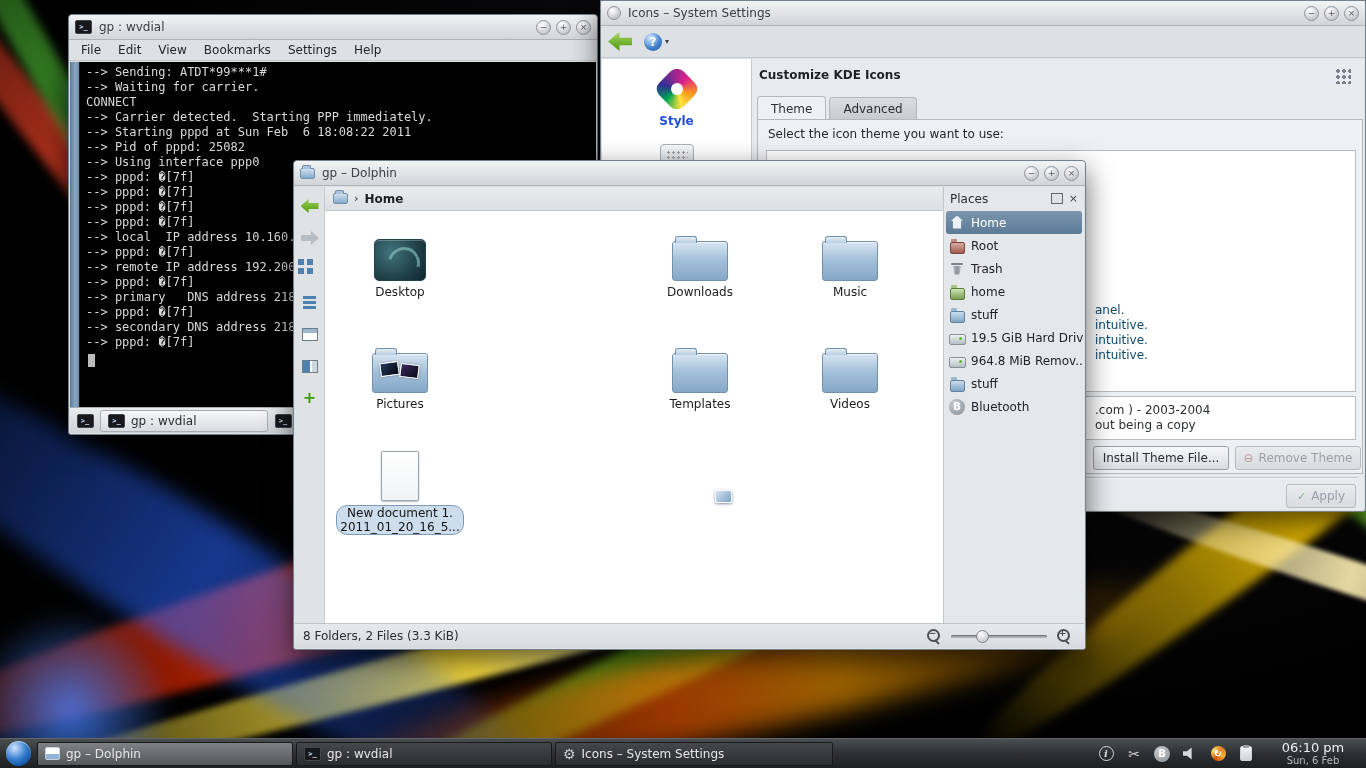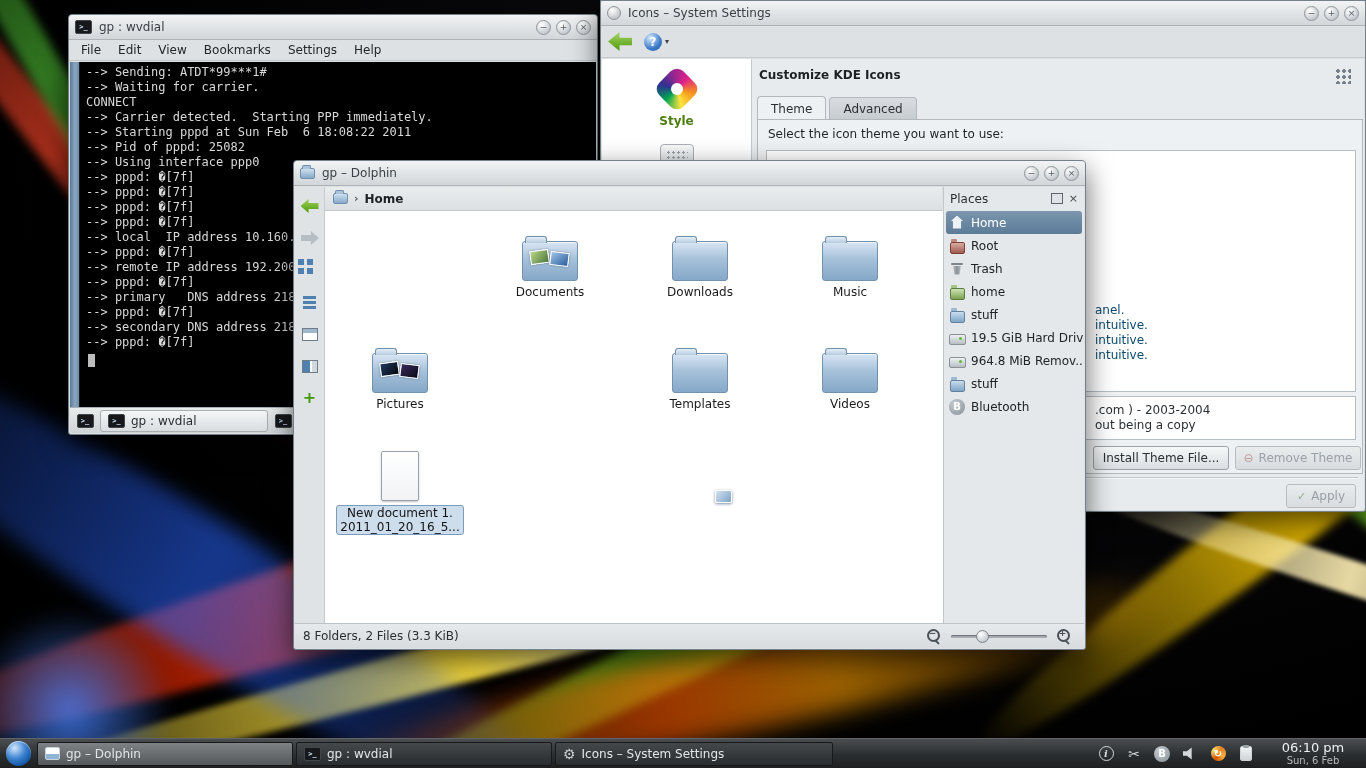--- a/index.html
+++ b/index.html
@@ -49,21 +49,21 @@
 .sb-toolbar{height:32px;display:flex;align-items:center;gap:12px;padding:0 7px;border-bottom:1px solid #c5cace;}
 .backarrow{width:24px;height:19px;clip-path:polygon(0 50%,48% 0,48% 30%,100% 30%,100% 70%,48% 70%,48% 100%);background:linear-gradient(180deg,#a5d46a,#4e9a06);}
 .helpwrap{display:flex;align-items:center;gap:3px;}
 .helpbtn{width:18px;height:18px;border-radius:50%;background:radial-gradient(circle at 35% 28%,#d6eaff,#3d7cc9 60%,#1f5aa8);color:#fff;font:bold 12px/18px "DejaVu Sans",sans-serif;text-align:center;}
 .caret{font-size:8px;color:#3c4246;}
 .sb-side{position:absolute;left:1px;top:58px;width:150px;bottom:1px;background:#fff;border-right:1px solid #c5cace;border-radius:0 0 0 3px;}
 .styleitem{margin-top:10px;text-align:center;}
 .styleicon{width:40px;height:40px;margin:0 auto;position:relative;}
 .styleicon::before{content:"";position:absolute;inset:3px;transform:rotate(45deg);border-radius:9px;background:conic-gradient(#e0218a,#f7941d,#ffe23f,#00a651,#2e3192,#92278f,#e0218a);}
 .styleicon::after{content:"";position:absolute;inset:14px;border-radius:50%;background:#fff;}
-.stylelabel{font-size:12px;font-weight:bold;color:#4d7c0f;margin-top:5px;}
+.stylelabel{font-size:12px;font-weight:bold;color:#1d4ed8;margin-top:5px;}
 .sideicon2{width:34px;height:28px;margin:16px auto 0;background:linear-gradient(180deg,#f8f9fa,#ced3d7);border:1px solid #a9afb4;border-radius:4px;position:relative;}
 .sideicon2::after{content:"";position:absolute;inset:5px;background-image:radial-gradient(#9aa1a6 1px,transparent 1.2px);background-size:5px 5px;}
 .sb-main{position:absolute;left:151px;top:58px;right:1px;bottom:1px;background:#e7ebed;border-radius:0 0 3px 0;}
 .sb-h1{position:absolute;left:7px;top:9px;font-weight:bold;font-size:12px;color:#1e2225;}
 .overviewicon{position:absolute;right:13px;top:8px;width:17px;height:17px;background-image:radial-gradient(#778089 1.6px,transparent 1.8px);background-size:6px 6px;background-position:1px 1px;}
 .tabsrow{position:absolute;left:5px;top:37px;display:flex;align-items:flex-end;}
 .tab{padding:4px 13px 3px;font-size:12px;border:1px solid #b2b8bc;border-bottom:none;border-radius:4px 4px 0 0;background:linear-gradient(180deg,#d9dde0,#c7ccd0);color:#2b2f32;margin-right:3px;}
 .tab.active{background:#eef1f3;position:relative;z-index:2;padding-top:5px;}
 .tabframe{position:absolute;left:5px;width:606px;top:60px;height:355px;background:#eef1f3;border:1px solid #b2b8bc;}
 .instr{position:absolute;left:10px;top:7px;font-size:12px;color:#23272a;}
@@ -105,21 +105,21 @@
 .thumb{position:absolute;width:19px;height:14px;border:1px solid #fff;box-shadow:0 0 2px rgba(0,0,0,.45);}
 .doc .t1{left:7px;top:8px;transform:rotate(-8deg);background:linear-gradient(135deg,#bcd686,#49783a);}
 .doc .t2{left:27px;top:10px;transform:rotate(7deg);background:linear-gradient(135deg,#9ec4e8,#2a5d9e);}
 .pic .t1{left:7px;top:8px;transform:rotate(-8deg);background:linear-gradient(135deg,#223a5e,#05070d);}
 .pic .t2{left:27px;top:10px;transform:rotate(7deg);background:linear-gradient(135deg,#3b2a5e,#0a0a14);}
 .desktopicon{width:52px;height:42px;border-radius:5px;position:relative;background:radial-gradient(circle at 32% 30%,#41737c,#1b3940 70%,#112630);border:1px solid #21434b;box-shadow:inset 0 1px 0 rgba(255,255,255,.25);}
 .desktopicon::after{content:"";position:absolute;left:13px;top:7px;width:26px;height:26px;border-radius:50%;border:3px solid rgba(150,212,206,.55);border-left-color:transparent;border-bottom-color:transparent;transform:rotate(-30deg);}
 .page{width:38px;height:50px;background:linear-gradient(180deg,#fff,#f1f3f5);border:1px solid #99a3ab;border-radius:2px;box-shadow:0 1px 2px rgba(0,0,0,.25);overflow:hidden;text-align:left;}
 .pagetext{font:5px/1.15 "DejaVu Sans Mono",monospace;color:#5a6672;padding:2px;word-break:break-all;}
 .ilabel{font-size:12px;color:#1b1b1b;margin-top:2px;line-height:14px;}
-.sel-label{display:inline-block;background:#cdddec;border:1px solid #7b9cbd;border-radius:3px;padding:0 3px;line-height:14px;font-size:12px;color:#131313;}
+.sel-label{display:inline-block;background:#cdddec;border:1px solid #7b9cbd;border-radius:11px;padding:0 3px;line-height:14px;font-size:12px;color:#131313;}
 .ghost{position:absolute;left:390px;top:279px;width:17px;height:13px;border:1px solid #fff;border-radius:2px;background:linear-gradient(135deg,#d2e2f1,#7fa3c6);box-shadow:0 1px 3px rgba(0,30,80,.5);}
 .d-places{position:absolute;right:1px;top:26px;width:141px;bottom:26px;background:#e5e8ea;border-left:1px solid #c2c7ca;}
 .pl-head{height:24px;display:flex;align-items:center;padding:0 6px;gap:5px;font-size:12px;color:#2b2f32;}
 .pl-tools{margin-left:auto;display:flex;gap:6px;align-items:center;}
 .pl-float{width:10px;height:9px;border:1px solid #5e656b;position:relative;background:#f2f4f5;}
 .pl-float::before{content:"";position:absolute;left:-3px;top:-3px;width:10px;height:9px;border:1px solid #5e656b;background:#dfe3e6;}
 .pl-x{font-size:11px;color:#44494e;line-height:10px;}
 .place{display:flex;align-items:center;gap:6px;height:23px;padding:0 5px;font-size:12px;color:#202427;white-space:nowrap;overflow:hidden;}
 .place.selected{background:linear-gradient(180deg,#7b96ae,#5c7b97);color:#fff;border-radius:3px;margin:0 2px;padding:0 3px;}
 .pi{width:16px;height:16px;flex:0 0 16px;position:relative;}
@@ -334,28 +334,25 @@
         </span>
       <span class="vbtn">
           <span class="g-split"></span>
         </span>
       <span class="vbtn">
           <span class="g-plus">+</span>
         </span>
     </div>
 
     <div class="d-view">
-      <div class="gitem r1 c2">
-        <div class="iconbox">
-            <span class="folder doc">
-              <span class="thumb t1"></span>
-              <span class="thumb t2"></span>
-            </span>
-          </div>
-        <div class="ilabel">Documents</div>
+      <div class="gitem r1 c1">
+        <div class="iconbox">
+            <span class="desktopicon"></span>
+          </div>
+        <div class="ilabel">Desktop</div>
       </div>
       <div class="gitem r1 c3">
         <div class="iconbox">
             <span class="folder"></span>
           </div>
         <div class="ilabel">Downloads</div>
       </div>
       <div class="gitem r1 c4">
         <div class="iconbox">
             <span class="folder"></span>

